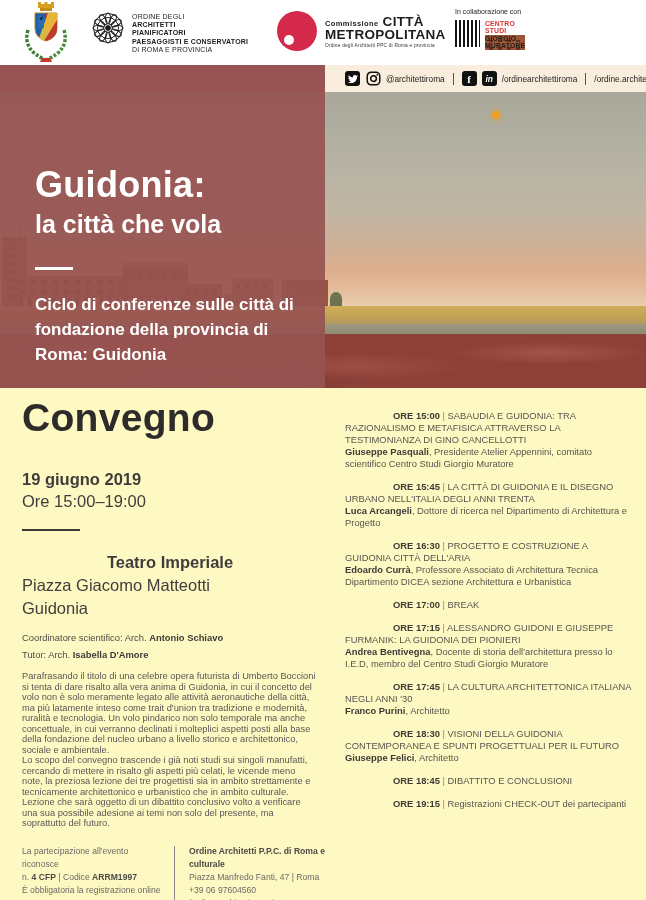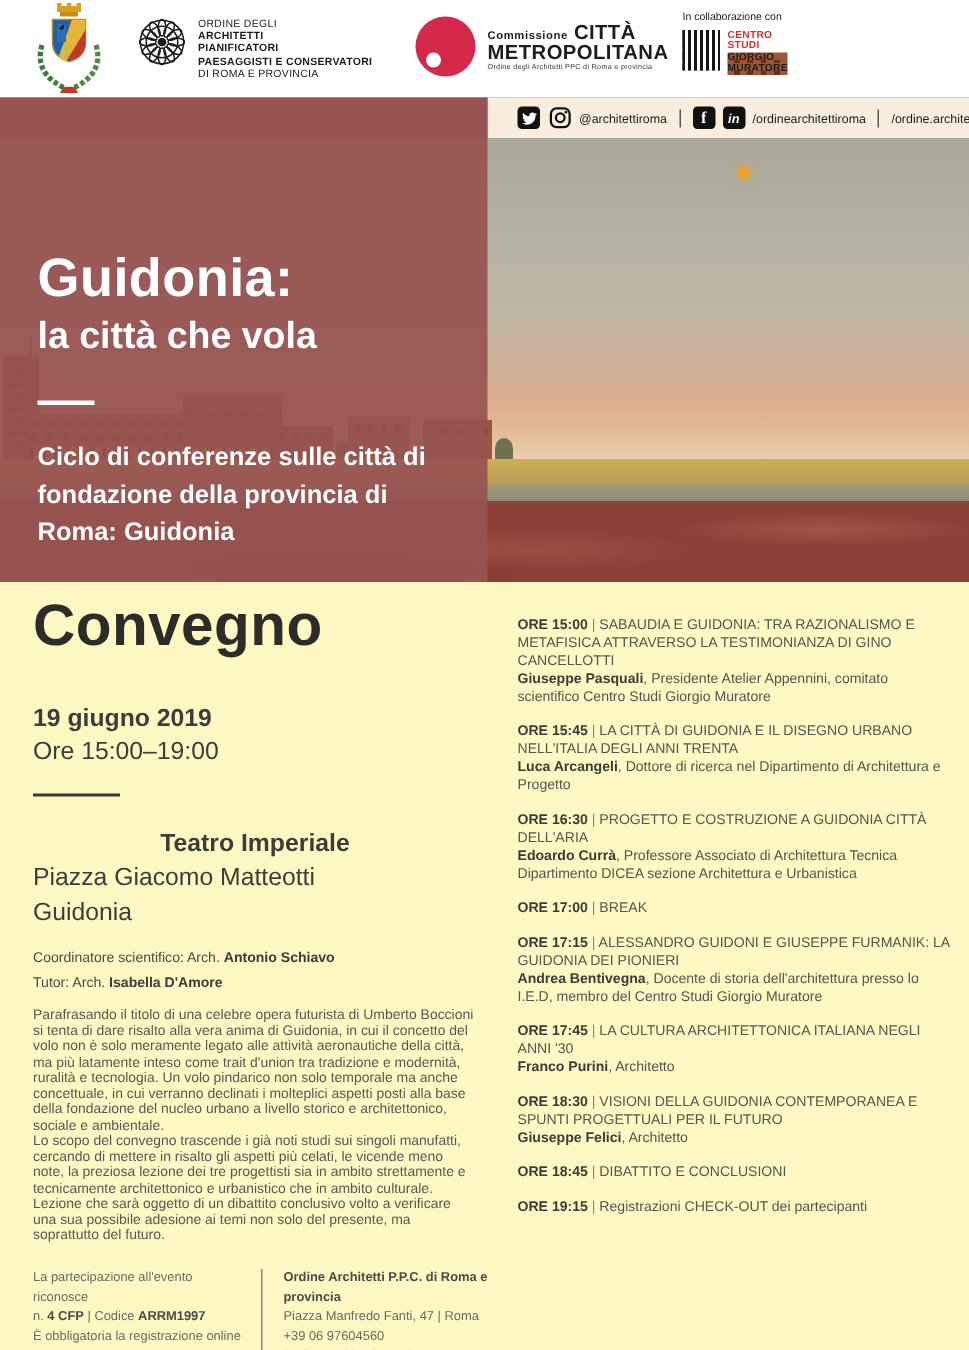--- a/index.html
+++ b/index.html
@@ -73,21 +73,21 @@
      display:flex;align-items:center;font-size:8.3px;color:#1d1d1b;padding-left:20px;}
   .sicon{width:15px;height:15px;border-radius:3px;background:#111;color:#fff;display:flex;align-items:center;justify-content:center;flex:0 0 auto;}
   .sicon svg{display:block;}
   .sicon.fb{font-weight:bold;font-size:11px;font-family:"Liberation Serif",serif;}
   .sicon.li{font-weight:bold;font-size:8.5px;font-style:italic;}
   .sicon.ig{background:transparent;}
   .sdiv{width:1px;height:12px;background:#555;margin:0 8px;flex:0 0 auto;}
   .shandle{margin-left:5px;white-space:nowrap;}
 
   .overlay{position:absolute;top:0;left:0;width:325px;height:323px;background:rgba(151,84,81,.92);
-     box-sizing:border-box;padding:102px 0 0 25px;color:#fff;}
+     box-sizing:border-box;padding:102px 0 0 35px;color:#fff;}
   .btitle1{font-size:36px;font-weight:bold;letter-spacing:.3px;line-height:1;}
   .btitle2{font-size:25px;font-weight:bold;margin-top:9px;line-height:1;}
   .brule{width:38px;height:3px;background:#fff;margin:30px 0 22px 0;}
   .bsub{font-size:17px;font-weight:bold;line-height:25px;width:278px;}
 
   
   .main{position:absolute;top:388px;left:0;width:646px;height:457px;}
   .left-col{position:absolute;left:22px;top:10px;width:296px;color:#3f3d3b;}
   .h-convegno{font-size:39px;font-weight:bold;color:#2e2c2a;letter-spacing:.3px;line-height:1;margin:0 0 31px 0;}
   .ev-date{font-size:16.5px;font-weight:bold;line-height:22px;}
@@ -97,21 +97,21 @@
   .venue .vn{font-weight:bold;text-align:center;}
   .coord{font-size:9.4px;line-height:16.5px;color:#4d4b49;margin-bottom:8px;}
   .coord b{color:#3d3b39;}
   .desc{font-size:9.3px;line-height:10.5px;color:#595755;}
   .desc p{margin:0;}
 
   .right-col{position:absolute;left:345px;top:22px;width:290px;color:#58564f;}
   .sched-intro{font-size:9.4px;line-height:12px;margin-bottom:13px;color:#57554e;}
   .sched-intro b{color:#3d3b37;}
   .sched-item{margin-bottom:11px;font-size:9.4px;line-height:12px;}
-  .sched-item .time{font-weight:bold;color:#3d3b37;}
+  .sched-item .time{font-weight:bold;color:#3d3b37;margin-left:48px;}
   .sched-item .sep{color:#8a8880;}
   .sched-item .title{color:#57554e;}
   .speaker{margin-top:0;}
   .speaker .name{font-weight:bold;color:#3d3b37;}
   .speaker .info{color:#57554e;}
 
   
   .footer{position:absolute;left:22px;top:845px;width:340px;display:flex;font-size:8.6px;line-height:13px;color:#6b6966;}
   .f-left{width:142px;}
   .f-div{width:1px;background:#8a8884;margin:1px 14px 4px 10px;}
@@ -319,20 +319,20 @@
 
   <div class="footer">
     <div class="f-left">
       <div>La partecipazione all'evento riconosce</div>
       <div><span>n. </span><b>4 CFP</b><span> | Codice </span><b>ARRM1997</b></div>
       <div>È obbligatoria la registrazione online su</div>
 
     </div>
     <div class="f-div"></div>
     <div class="f-right">
-      <div><b>Ordine Architetti P.P.C. di Roma e provincia</b></div>
+      <div><b>Ordine Architetti P.P.C. di Roma e culturale</b></div>
       <div>Piazza Manfredo Fanti, 47 | Roma</div>
       <div>+39 06 97604560</div>
       <div>/ordine.architettiroma.it</div>
     </div>
   </div>
 
 </div>
 
 </body></html>

